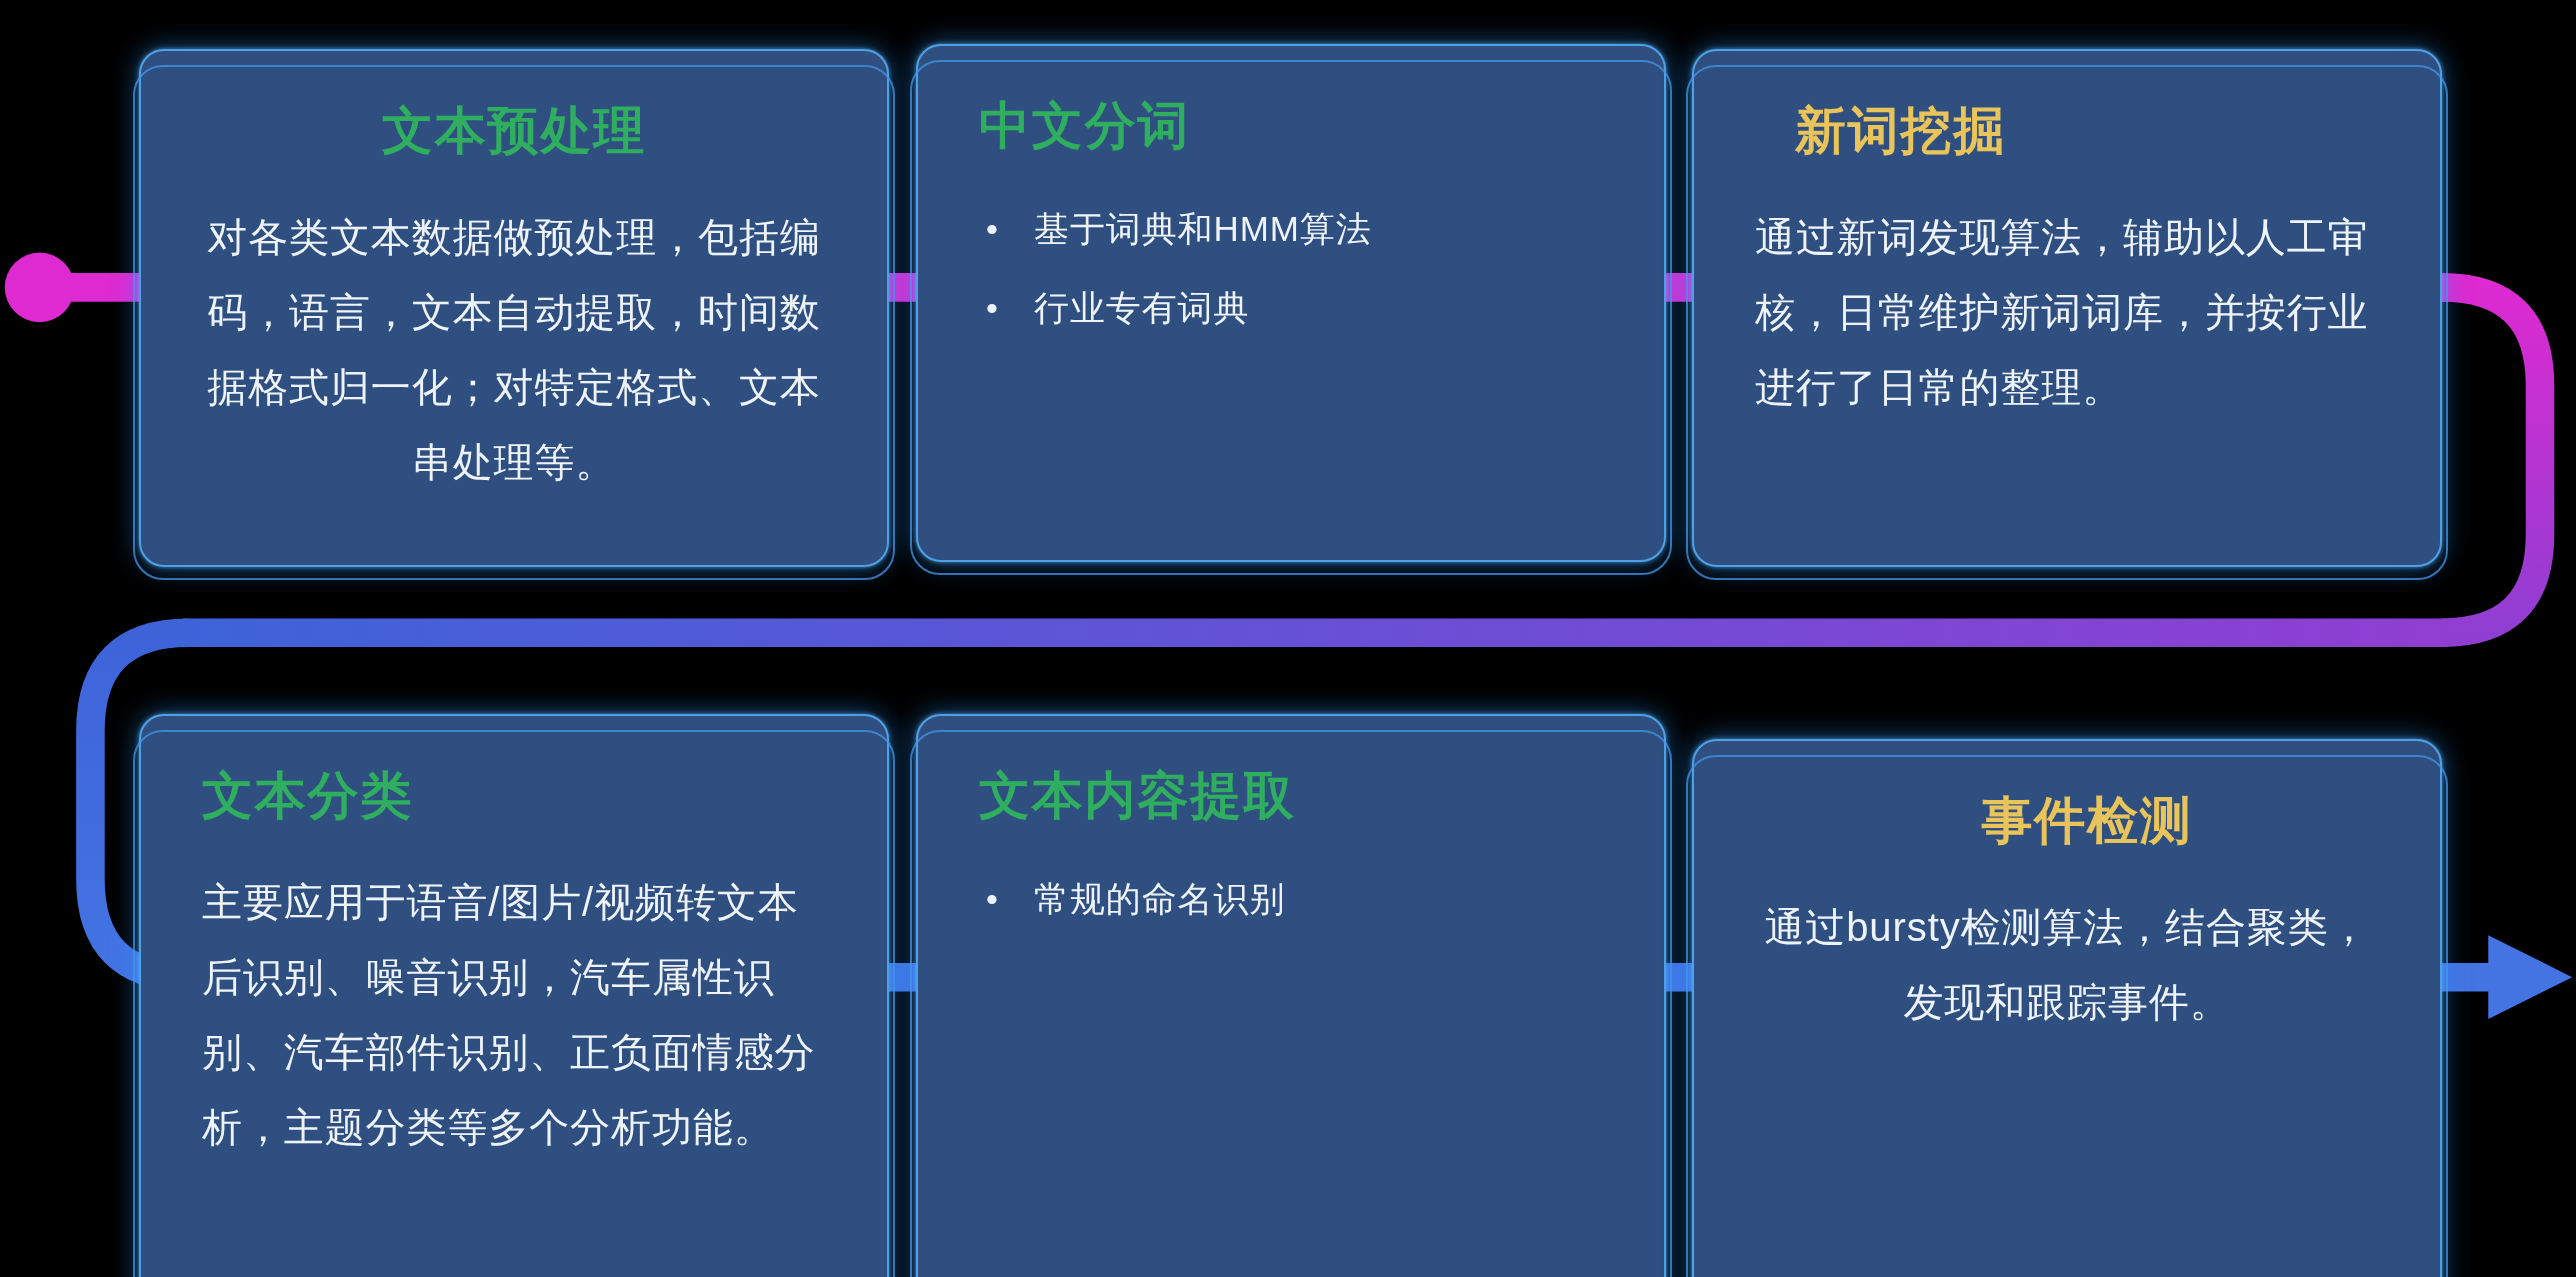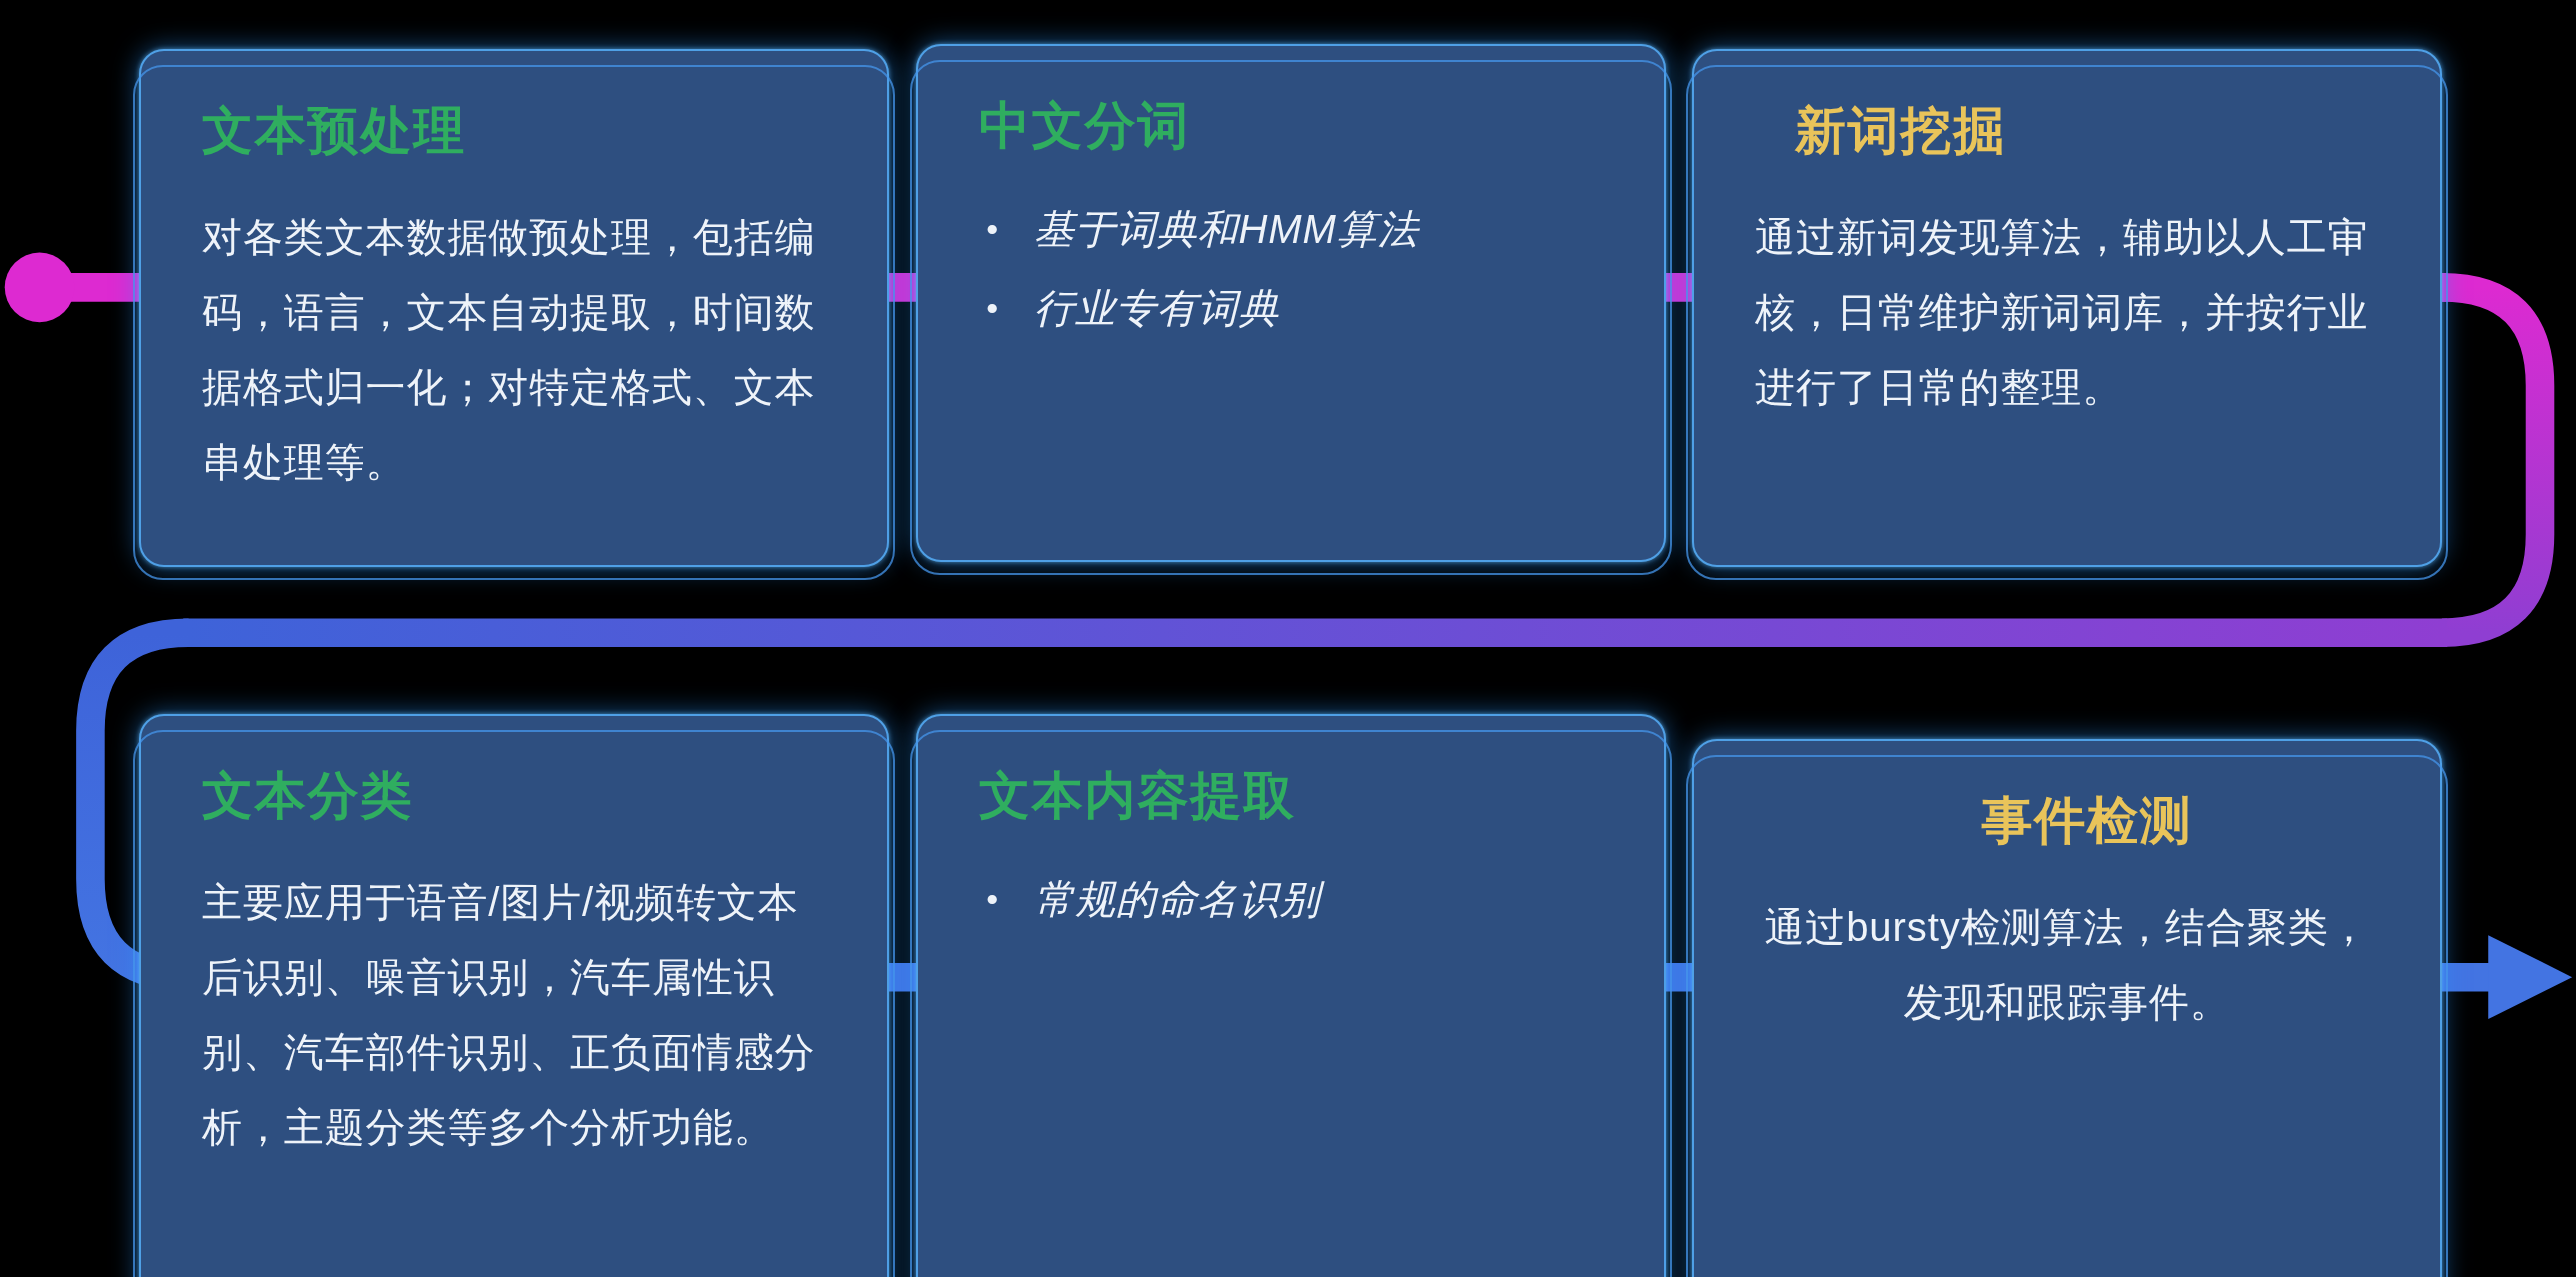--- a/index.html
+++ b/index.html
@@ -26,21 +26,21 @@
   .card::after{
     content:"";
     position:absolute;
     left:-8px;right:-8px;top:14.3px;bottom:-15px;
     border:2.7px solid rgba(70,150,235,.75);
     border-radius:30px;
     z-index:-1;
   }
   .row1{height:518px;}
   .row2{height:621px;}
-  .pos-r1c1{left:139px;top:49px;}
+  .pos-r1c1{left:139px;top:49px;text-align:center;}
   .pos-r1c2{left:916px;top:44px;}
   .pos-r1c3{left:1692px;top:49px;}
   .pos-r2c1{left:139px;top:714px;}
   .pos-r2c2{left:916px;top:714px;}
   .pos-r2c3{left:1692px;top:739px;text-align:center;}
   .card-title{
     margin:0 0 34px 0;
     font-size:51px;
     font-weight:700;
     letter-spacing:1.8px;
@@ -51,26 +51,25 @@
     margin:0;
     font-size:40px;
     line-height:75px;
     color:var(--body-text);
     letter-spacing:0.9px;
   }
   .card-list{margin:5.4px 0 0 0;padding:0;list-style:none;}
   .card-list li{
     position:relative;
     padding-left:55px;
-    font-size:40px;
+    font-size:35px;
     line-height:68px;
     margin-bottom:10.7px;
     color:var(--body-text);
     letter-spacing:0.9px;
-    font-style:italic;
   }
   .card-list li::before{
     content:"•";
     position:absolute;
     left:7.1px;top:0;
     font-size:34px;
     color:var(--body-text);
   }
 </style>
 </head>

